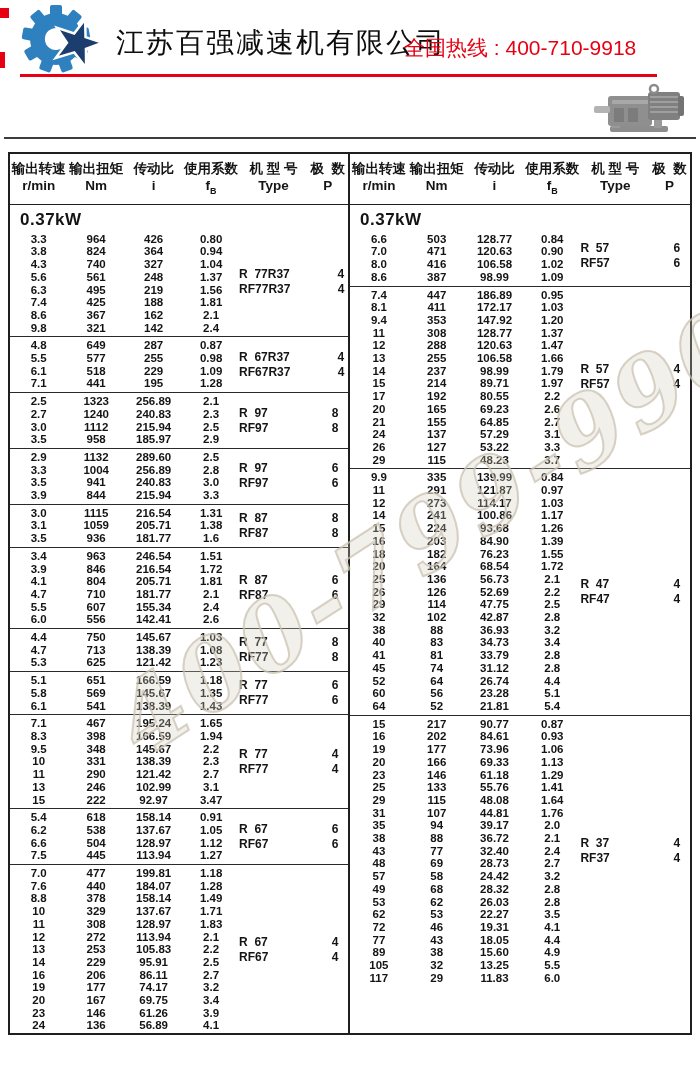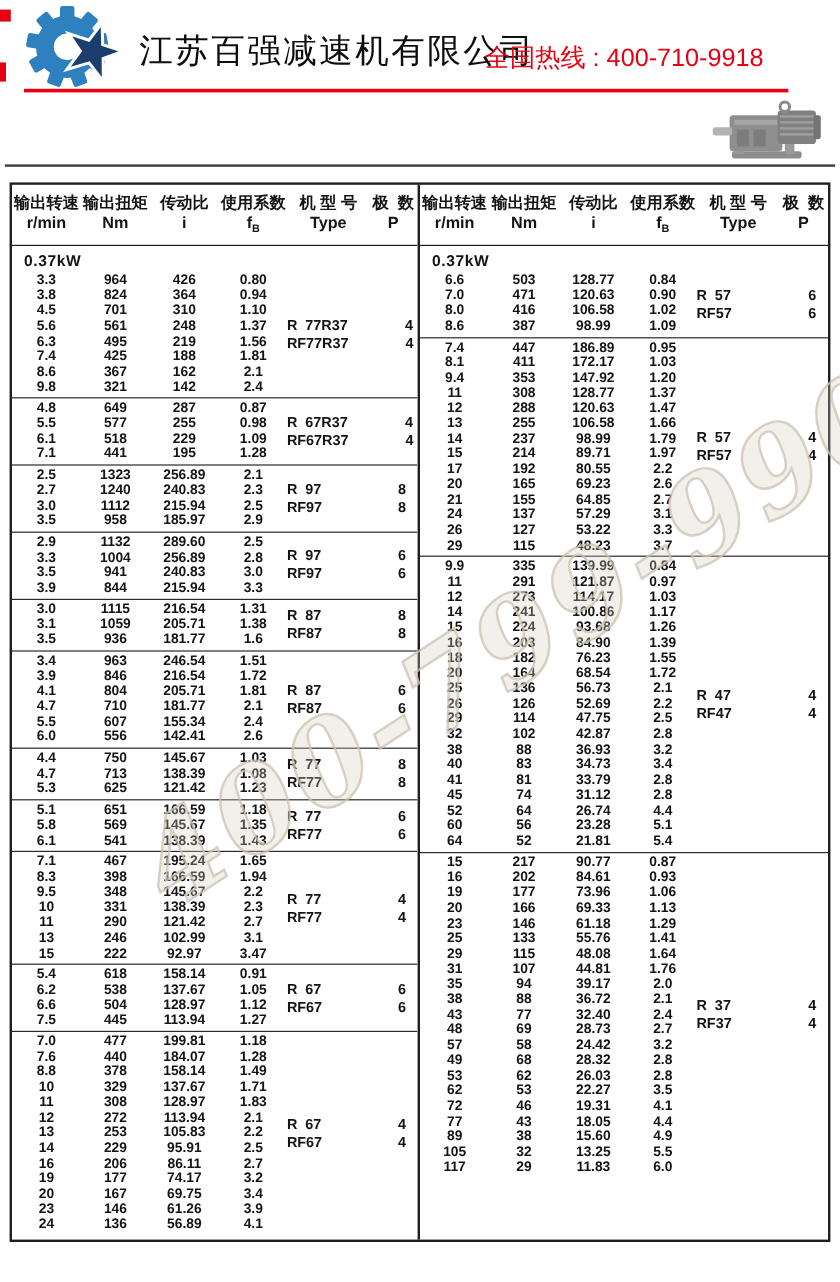--- a/index.html
+++ b/index.html
@@ -35,21 +35,21 @@
   .half{width:50%;position:relative;display:flex;flex-direction:column;box-sizing:border-box;overflow:hidden;}
   .half.left{border-right:2px solid #1f1f1f;}
   .thead{border-bottom:1px solid #1f1f1f;padding:6px 0 4px;}
   .thr{display:flex;font-weight:bold;font-size:13.5px;line-height:17px;}
   .thr span{text-align:center;white-space:pre;}
   .thr sub{font-size:9px;}
   .w0{width:17%}.w1{width:17%}.w2{width:17%}.w3{width:17%}.w4{width:20%}.w5{width:12%}
   .groups{flex:1;display:flex;flex-direction:column;overflow:hidden;}
   .group{position:relative;border-top:1px solid #2a2a2a;padding:2px 0;}
   .group:first-child{border-top:none;}
-  .power{font-size:13px;font-weight:bold;padding:3px 16px 3px 10px;letter-spacing:0.5px;}
+  .power{font-size:17px;font-weight:bold;padding:3px 16px 3px 10px;letter-spacing:0.5px;}
   .row{display:flex;font-size:11.5px;font-weight:bold;line-height:12.7px;}
   .row span{text-align:center;}
   .c0{width:17%}.c1{width:17%}.c2{width:17%}.c3{width:17%}
   .typeblock{position:absolute;left:66%;width:34%;top:50%;transform:translateY(-50%);
              font-size:12px;font-weight:bold;}
   .haspower .typeblock{top:calc(50% + 11px);}
   .tline{display:flex;line-height:15px;gap:44px;}
   .tlabel{width:62%;text-align:left;white-space:pre;padding-left:6px;box-sizing:border-box;}
   .tp{width:38%;text-align:center;}
 </style>
@@ -143,24 +143,24 @@
               <span class="c2">426</span>
               <span class="c3">0.80</span>
             </div>
             <div class="row">
               <span class="c0">3.8</span>
               <span class="c1">824</span>
               <span class="c2">364</span>
               <span class="c3">0.94</span>
             </div>
             <div class="row">
-              <span class="c0">4.5</span>
-              <span class="c1">701</span>
-              <span class="c2">310</span>
-              <span class="c3">1.10</span>
+              <span class="c0">4.3</span>
+              <span class="c1">740</span>
+              <span class="c2">327</span>
+              <span class="c3">1.04</span>
             </div>
             <div class="row">
               <span class="c0">5.6</span>
               <span class="c1">561</span>
               <span class="c2">248</span>
               <span class="c3">1.37</span>
             </div>
             <div class="row">
               <span class="c0">6.3</span>
               <span class="c1">495</span>

